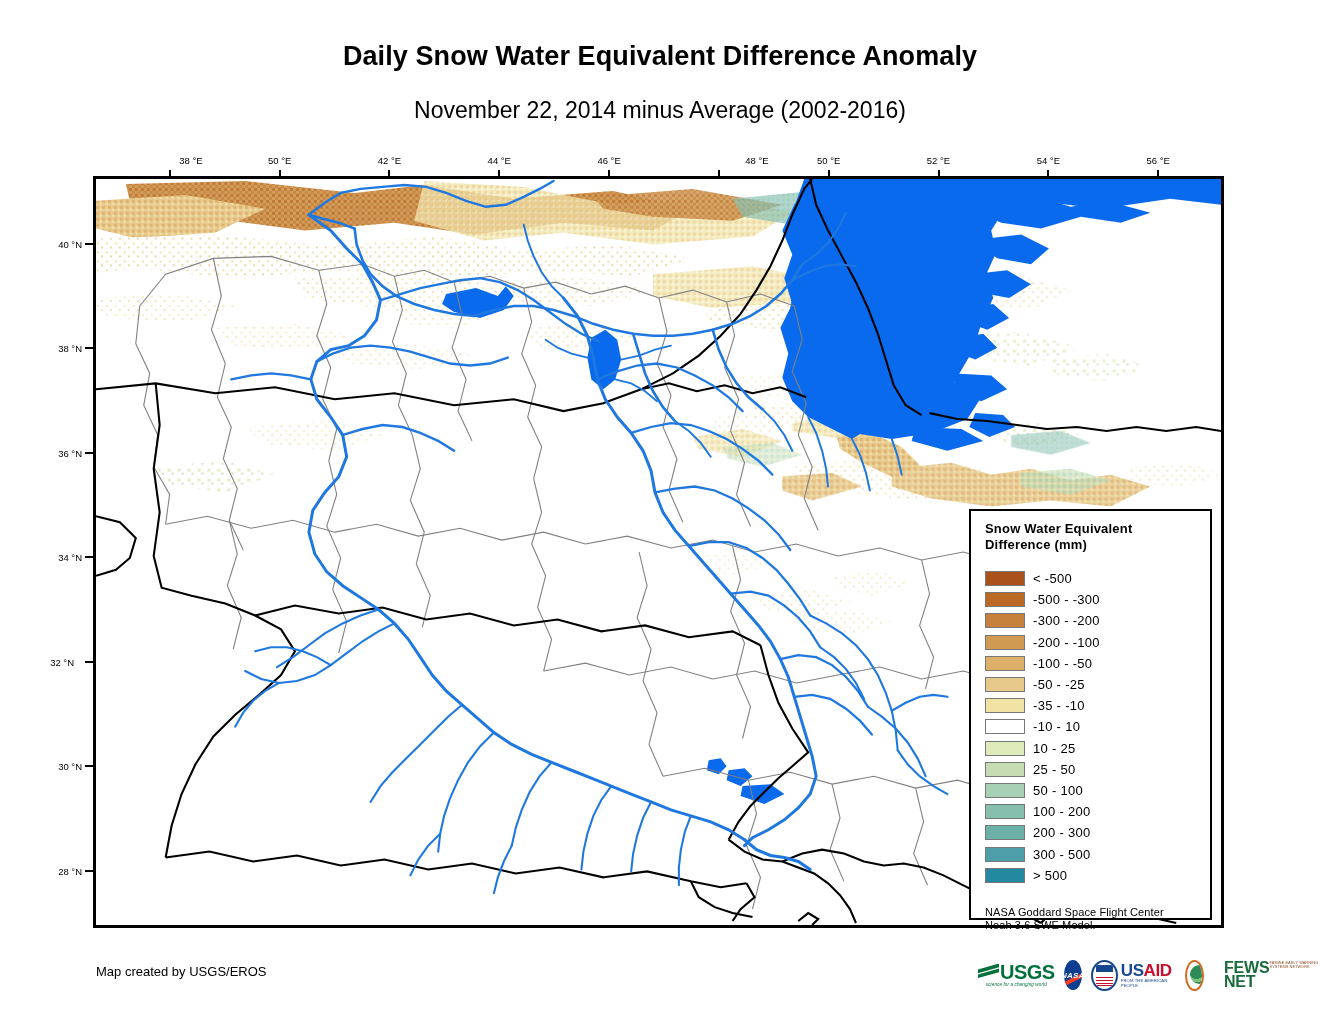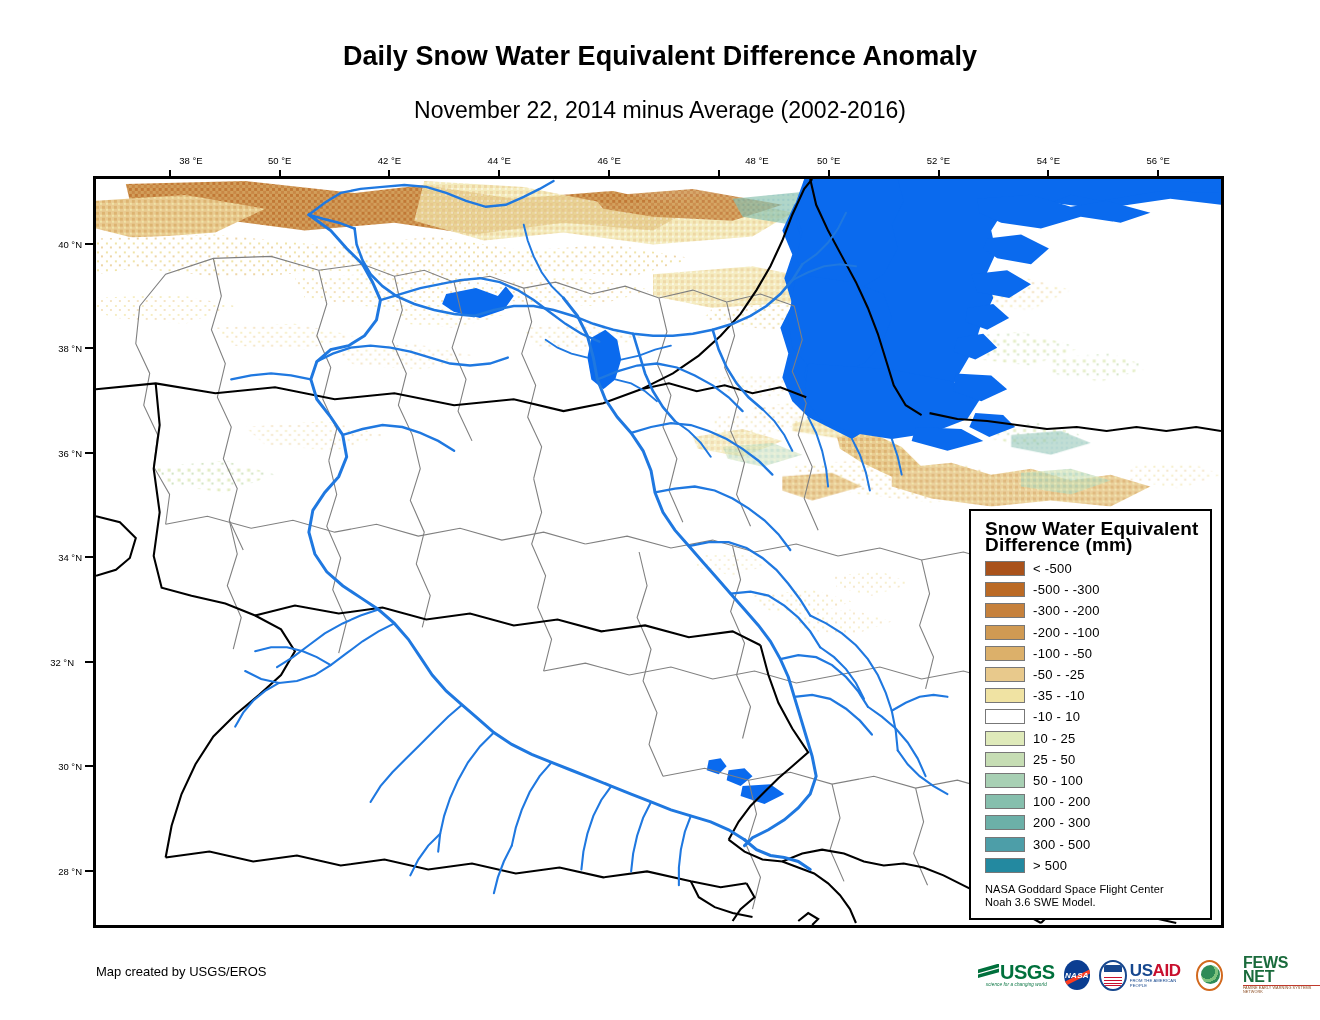--- a/index.html
+++ b/index.html
@@ -57,37 +57,37 @@
   
   #legend{
     position:absolute;left:969px;top:509px;
     width:243px;height:411px;
     border:2px solid #000;
     background:#fff;
     box-sizing:border-box;
     padding:10px 0 0 14px;
   }
   #legend-title{
-    font-size:19px;font-weight:bold;line-height:15.5px;
+    font-size:13px;font-weight:bold;line-height:15.5px;
     letter-spacing:.2px;
-    margin-bottom:6px;
+    margin-bottom:16px;
   }
   .legend-row{
     display:flex;align-items:center;height:21.2px;
   }
   .legend-swatch{
     width:40px;height:15px;
     border:1.6px solid #777;
     box-sizing:border-box;
     margin-right:8px;
     flex:0 0 auto;
   }
   .legend-label{font-size:13px;white-space:nowrap;letter-spacing:.3px;}
   #legend-credit{
-    margin-top:7px;
+    margin-top:20px;
     font-size:11px;line-height:13px;
     letter-spacing:.1px;
   }
   
   #footer-credit{
     position:absolute;left:96px;top:964px;
     font-size:13px;
   }
   #logo-bar{
     position:absolute;left:978px;top:958px;
@@ -138,21 +138,21 @@
   .logo-fews{display:flex;align-items:center;}
   .logo-fews .globe{
     width:27px;height:27px;border-radius:50%;
     background:#fff;border:2px solid #d2691e;position:relative;overflow:hidden;
   }
   .logo-fews .globe::before{
     content:"";position:absolute;left:3px;top:3px;width:19px;height:19px;
     border-radius:50%;
     background:radial-gradient(circle at 35% 35%, #2e8b57 0 42%, #7ec27e 42% 60%, #2e8b57 60% 100%);
   }
-  .logo-fews .txt{margin-left:20px;display:flex;flex-direction:column;}
+  .logo-fews .txt{margin-left:20px;display:flex;flex-direction:row;}
   .logo-fews .word{font-size:16px;font-weight:bold;color:#1a6b3c;line-height:14px;letter-spacing:-.2px;}
   .logo-fews .bar{height:1.4px;background:#c0392b;margin-top:1px;}
   .logo-fews .tag{font-size:3.8px;color:#8a4b1f;letter-spacing:.1px;}
 </style>
 </head>
 <body>
 
 <div id="title-main">Daily Snow Water Equivalent Difference Anomaly</div>
 <div id="title-sub">November 22, 2014 minus Average (2002-2016)</div>
 

